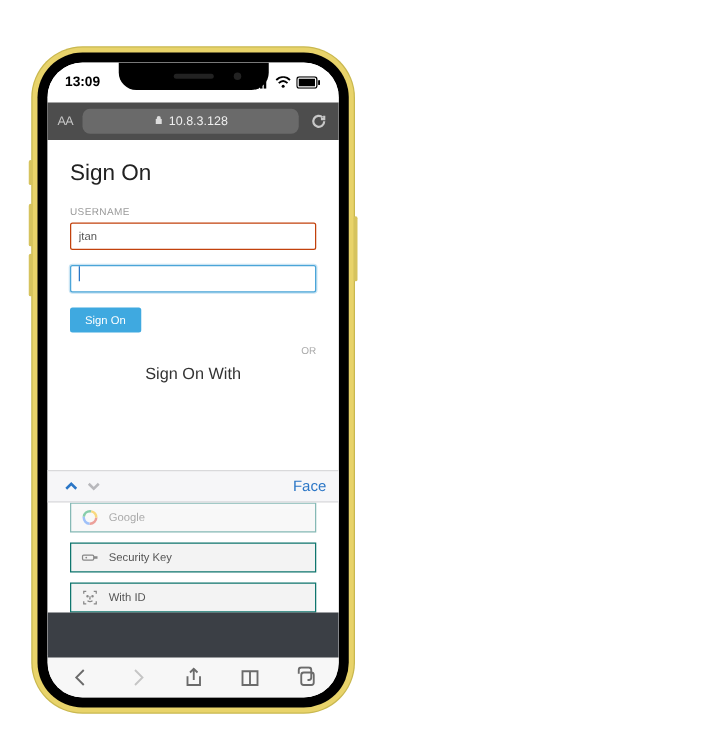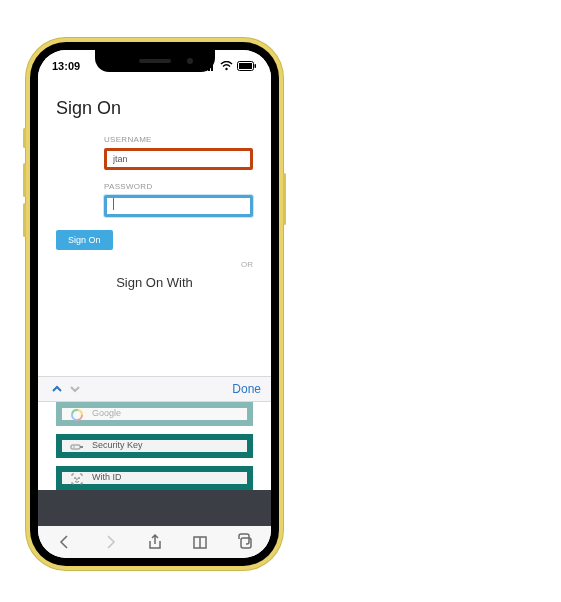--- a/index.html
+++ b/index.html
@@ -24,36 +24,36 @@
   .url-aa { color: #c7c7c7; font-size: 10px; font-weight: 500; letter-spacing: -0.5px; }
   .url-field { flex: 1; background: #6a6a6a; border-radius: 6px; height: 20px; display: flex; align-items: center; justify-content: center; gap: 4px; }
   .url-field span { color: #eee; font-size: 10px; }
   .lock-icon svg { width: 8px; height: 8px; fill: #ddd; }
   .refresh { width: 16px; height: 16px; display: flex; align-items: center; justify-content: center; }
   .refresh svg { width: 14px; height: 14px; stroke: #c7c7c7; fill: none; stroke-width: 2; }
 
   .page { flex: 1; background: #fff; padding: 16px 18px 0; overflow: hidden; position: relative; }
   .heading { font-size: 18px; font-weight: 400; color: #222; margin-bottom: 16px; }
   .label { font-size: 8px; color: #999; letter-spacing: 0.3px; margin-bottom: 4px; text-transform: uppercase; }
-  .text-input { width: 100%; height: 22px; border: 3px solid #c2410c; border-radius: 2px; padding: 0 6px; font-size: 9px; color: #555; background: #fff; }
+  .text-input { width: 100%; height: 22px; border: 1px solid #c2410c; border-radius: 2px; padding: 0 6px; font-size: 9px; color: #555; background: #fff; }
   .text-input.focused { border-color: #4ba5d8; box-shadow: 0 0 0 1px rgba(75,165,216,0.3); }
-  .field-group { margin-bottom: 12px; margin-left: 48px; }
+  .field-group { margin-bottom: 12px; }
   .signon-btn { background: #3fa9e0; color: #fff; border: none; padding: 5px 12px; font-size: 9px; border-radius: 2px; cursor: pointer; }
   .or-row { text-align: right; font-size: 8px; color: #aaa; margin: 10px 0 6px; position: relative; }
   .signonwith { text-align: center; font-size: 13px; color: #333; margin-bottom: 8px; }
 
   .kbbar { position: absolute; left: 0; right: 0; top: 326px; height: 26px; background: #f6f6f8; border-top: 1px solid #d9d9db; border-bottom: 1px solid #d9d9db; display: flex; align-items: center; padding: 0 10px; z-index: 5; }
   .kbbar .chev { width: 18px; height: 18px; display: flex; align-items: center; justify-content: center; }
   .kbbar .chev svg { width: 12px; height: 12px; stroke-width: 2; fill: none; }
   .kbbar .chev.up svg { stroke: #2b76c6; }
   .kbbar .chev.down svg { stroke: #b8b8bc; }
   .kbbar .done { margin-left: auto; color: #2b76c6; font-size: 12px; font-weight: 500; }
 
   .providers { position: absolute; left: 18px; right: 18px; top: 352px; }
-  .provider { background: #f3f3f3; border: 6px solid #0f766e; height: 24px; display: flex; padding: 0 8px; gap: 8px; margin-bottom: 8px; }
+  .provider { background: #f3f3f3; border: 1px solid #0f766e; height: 24px; display: flex; align-items: center; padding: 0 8px; gap: 8px; margin-bottom: 8px; }
   .provider .picon { width: 14px; height: 14px; display: flex; align-items: center; justify-content: center; }
   .provider .plabel { font-size: 9px; color: #555; }
   .provider.google { opacity: 0.5; }
 
   .page-footer { position: absolute; left: 0; right: 0; bottom: 32px; height: 36px; background: #3b3f45; }
 
   .bottom-bar { height: 34px; background: #f7f7f7; border-top: 1px solid #ddd; display: flex; align-items: center; justify-content: space-around; padding: 0 4px; }
   .bottom-bar .bicon { width: 20px; height: 20px; display: flex; align-items: center; justify-content: center; }
   .bottom-bar svg { width: 18px; height: 18px; stroke: #6b6b6b; fill: none; stroke-width: 1.5; }
   .bottom-bar .disabled svg { stroke: #c5c5c5; }
@@ -96,52 +96,67 @@
           <span class="batt">
             <svg width="20" height="10" viewBox="0 0 20 10">
                 <rect x="0.5" y="0.5" width="16" height="9" rx="2" stroke="#000" fill="none"></rect>
                 <rect x="2" y="2" width="13" height="6" fill="#000"></rect>
                 <rect x="17.5" y="3" width="1.5" height="4" rx="0.7" fill="#000"></rect>
               </svg>
           </span>
         </div>
       </div>
 
+      <div class="url-bar">
+        <span class="url-aa">AA</span>
+        <div class="url-field">
+          <span class="lock-icon">
+            <svg viewBox="0 0 10 10">
+                <path d="M3 4 V3 a2 2 0 0 1 4 0 V4 M2 4 h6 v5 H2 z"></path>
+              </svg>
+          </span>
+          <span>10.8.3.128</span>
+        </div>
+        <span class="refresh">
+          <svg viewBox="0 0 16 16">
+              <path d="M13 8 a5 5 0 1 1 -1.5 -3.5 M13 3 v3 h-3"></path>
+            </svg>
+        </span>
+      </div>
 
       <div class="page">
         <div class="heading">Sign On</div>
 
         <div class="field-group">
           <div class="label">USERNAME</div>
           <input class="text-input" value="jtan" style="">
         </div>
 
         <div class="field-group">
-          <div class="label">PASSWORD</div>
           <div class="text-input focused"><span class="cursor"></span></div>
         </div>
 
         <button class="signon-btn">Sign On</button>
 
         <div class="or-row">OR</div>
         <div class="signonwith">Sign On With</div>
       </div>
 
       <div class="kbbar">
         <span class="chev up">
           <svg viewBox="0 0 12 12">
               <path d="M2 8 L6 4 L10 8"></path>
             </svg>
         </span>
         <span class="chev down">
           <svg viewBox="0 0 12 12">
               <path d="M2 4 L6 8 L10 4"></path>
             </svg>
         </span>
-        <span class="done">Done</span>
+        <span class="done">Face</span>
       </div>
 
       <div class="providers">
         <div class="provider google">
           <span class="picon">
             <svg viewBox="0 0 14 14">
                 <circle cx="7" cy="7" r="5" fill="none" stroke="#db4437" stroke-width="2" stroke-dasharray="8 24"></circle>
                 <circle cx="7" cy="7" r="5" fill="none" stroke="#4285f4" stroke-width="2" stroke-dasharray="8 24" stroke-dashoffset="-8"></circle>
                 <circle cx="7" cy="7" r="5" fill="none" stroke="#0f9d58" stroke-width="2" stroke-dasharray="8 24" stroke-dashoffset="-16"></circle>
                 <circle cx="7" cy="7" r="5" fill="none" stroke="#f4b400" stroke-width="2" stroke-dasharray="8 24" stroke-dashoffset="-24"></circle>

